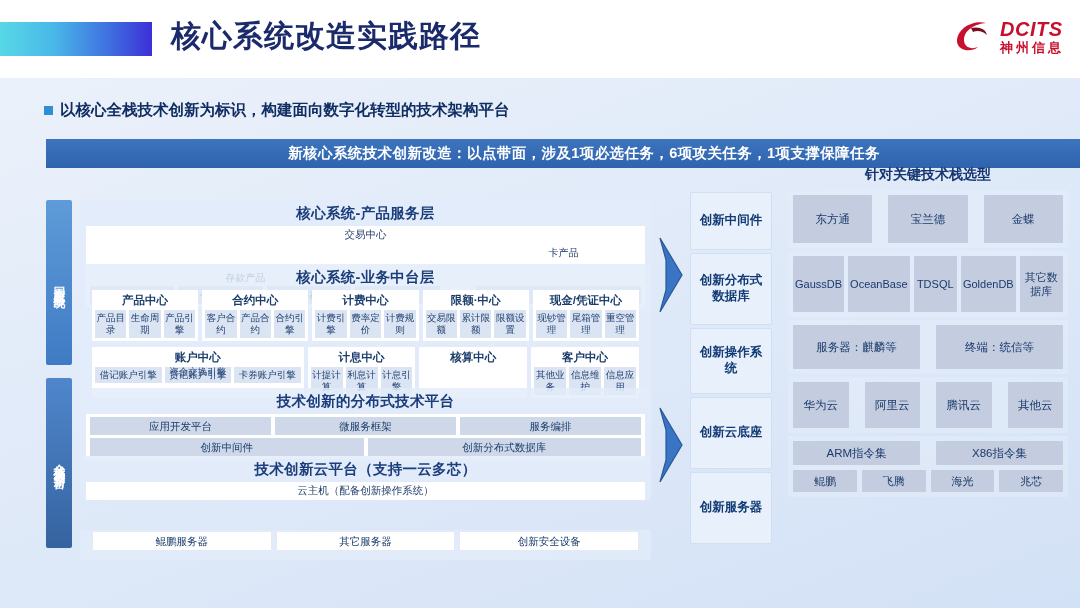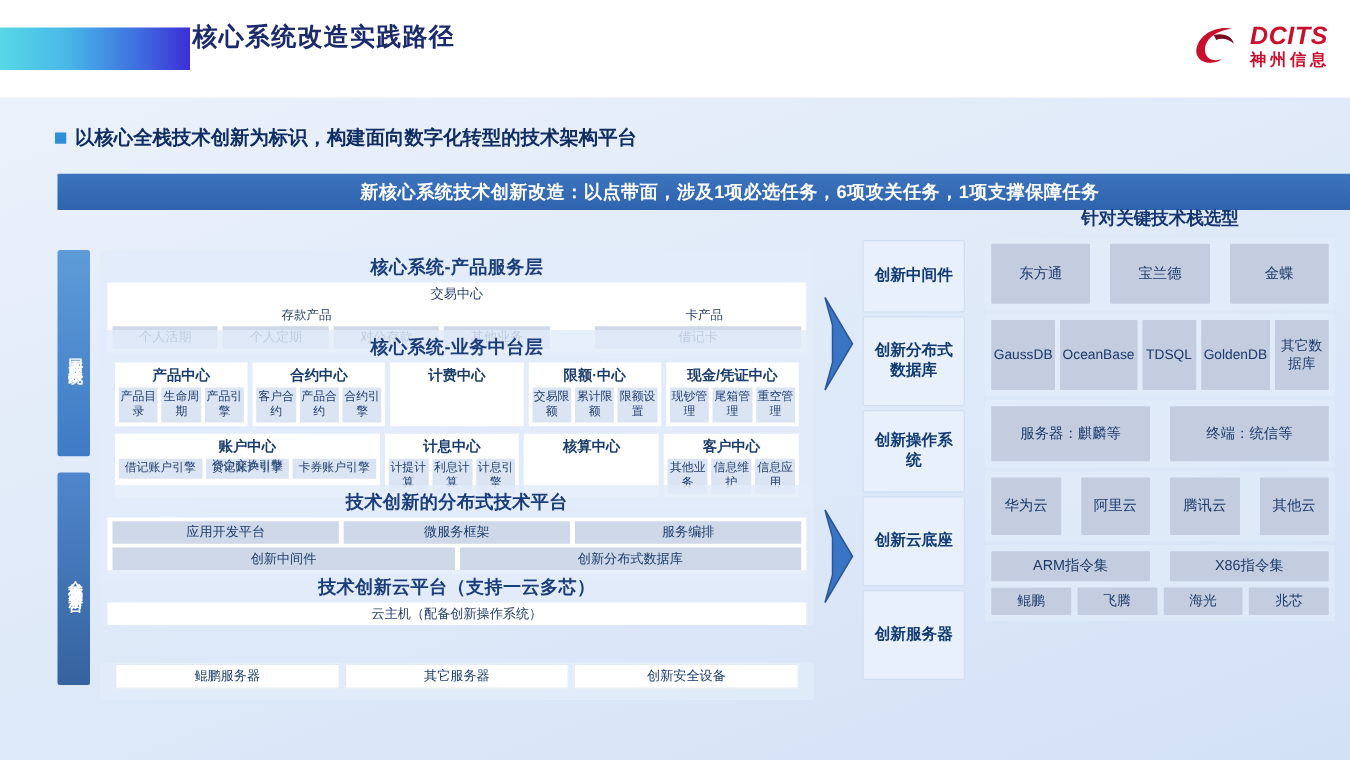--- a/index.html
+++ b/index.html
@@ -10,22 +10,22 @@
     color:#17365d;
   }
 
   
   .header { position:relative; height:78px; background:#ffffff; }
   .hdr-bar {
     position:absolute; left:0; top:22px; width:152px; height:34px;
     background:linear-gradient(90deg,#57d8e6 0%, #49b8e8 35%, #3f6fe0 72%, #3c2fd6 100%);
   }
   .hdr-title {
-    position:absolute; left:154px; top:16px;
-    font-size:20px; font-weight:bold; color:#1b2a6b; letter-spacing:1px;
+    position:absolute; left:171px; top:16px;
+    font-size:30px; font-weight:bold; color:#1b2a6b; letter-spacing:1px;
     font-family:"DejaVu Sans","Liberation Sans",sans-serif;
   }
   .logo { position:absolute; right:16px; top:18px; display:flex; align-items:center; gap:7px; }
   .logo-mark { width:40px; height:36px; position:relative; }
   .logo-txt { line-height:1; }
   .logo-en { font-size:20px; font-weight:bold; color:#c8102e; letter-spacing:0.5px; font-style:italic;}
   .logo-cn { font-size:13px; font-weight:bold; color:#c8102e; letter-spacing:3px; margin-top:2px;}
 
   
   .subhead {
@@ -167,21 +167,21 @@
   <div class="leftpanel">
 
     <div class="vstrip a">国产核心系统</div>
     <div class="vstrip b">全栈技术创新平台</div>
 
     <div class="grp" id="g-product">
       <div class="grp-title">核心系统-产品服务层</div>
       <div class="tx-center">交易中心</div>
       <div class="whitebox">
         <div class="rowflex">
-          <div style="flex:4;" class="mini-label">存款产品</div>
+          <div style="flex:4;margin-top:25px;" class="mini-label">存款产品</div>
           <div style="flex:1;"></div>
           <div style="flex:2;" class="mini-label">卡产品</div>
         </div>
         <div class="rowflex" style="margin-top:2px;">
           <div class="cell">个人活期</div>
           <div class="cell">个人定期</div>
           <div class="cell">对公存款</div>
           <div class="cell">其他业务</div>
           <div style="flex:0.35;"></div>
           <div class="cell" style="flex:2;">借记卡</div>
@@ -205,20 +205,25 @@
           <div class="ctr-card">
             <div class="ctr-name">合约中心</div>
             <div class="ctr-items">
               <div class="ctr-item">客户合约</div>
               <div class="ctr-item">产品合约</div>
               <div class="ctr-item">合约引擎</div>
             </div>
           </div>
           <div class="ctr-card">
             <div class="ctr-name">计费中心</div>
+            <div class="ctr-items">
+              <div class="ctr-item">计费引擎</div>
+              <div class="ctr-item">费率定价</div>
+              <div class="ctr-item">计费规则</div>
+            </div>
           </div>
           <div class="ctr-card">
             <div class="ctr-name">限额·中心</div>
             <div class="ctr-items">
               <div class="ctr-item">交易限额</div>
               <div class="ctr-item">累计限额</div>
               <div class="ctr-item">限额设置</div>
             </div>
           </div>
           <div class="ctr-card">

